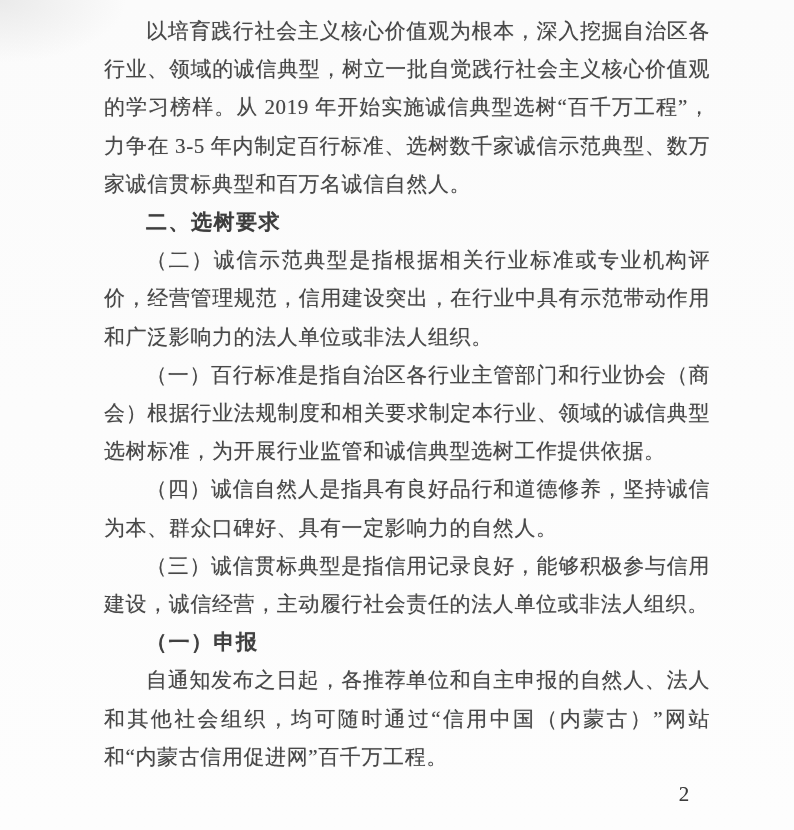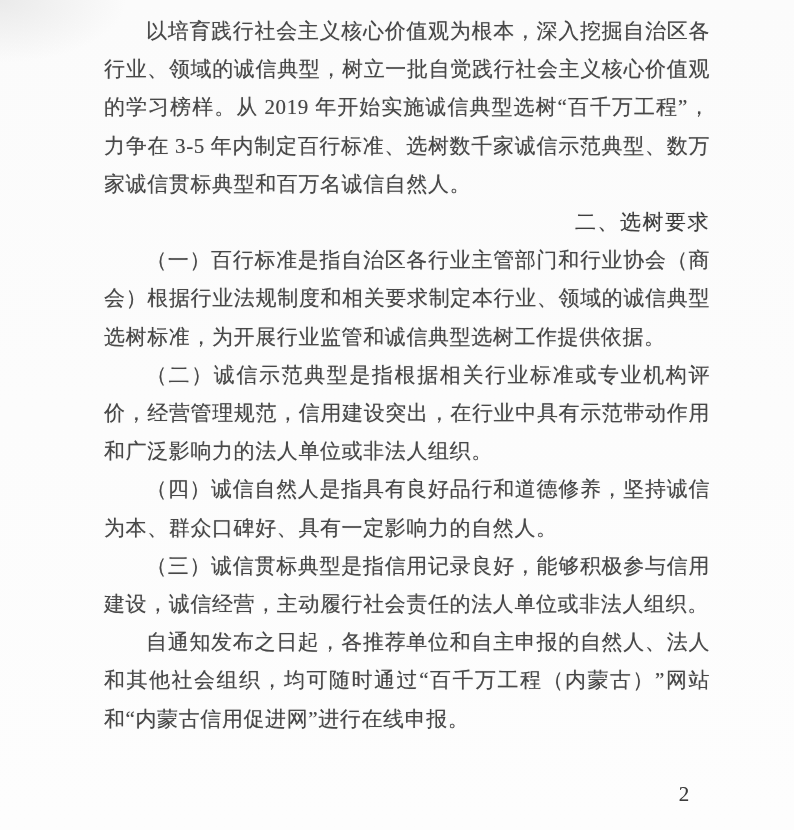--- a/index.html
+++ b/index.html
@@ -33,23 +33,23 @@
     margin: 0;
     font-size: 21px;
     line-height: 38.2px;
     letter-spacing: 0.6px;
     text-align: justify;
     text-indent: 2em;
     text-shadow: 0 0 0.7px rgba(72,72,72,0.55);
   }
   .content p.heading {
     font-family: "Liberation Sans", "DejaVu Sans", sans-serif;
-    font-weight: normal;
+    font-weight: bold;
     color: #3d3d3d;
-    text-align: right;
+    text-align: left;
     letter-spacing: 1.5px;
   }
   .content p.subheading {
     font-weight: bold;
     color: #404040;
     text-align: left;
     letter-spacing: 1.5px;
   }
   .page-number {
     position: absolute;
@@ -63,20 +63,21 @@
     text-shadow: 0 0 0.5px rgba(60,60,60,0.5);
   }
 </style>
 </head>
 <body>
 
 <div class="page">
   <div class="content">
       <p class="body">以培育践行社会主义核心价值观为根本，深入挖掘自治区各行业、领域的诚信典型，树立一批自觉践行社会主义核心价值观的学习榜样。从 2019 年开始实施诚信典型选树“百千万工程”，力争在 3-5 年内制定百行标准、选树数千家诚信示范典型、数万家诚信贯标典型和百万名诚信自然人。</p>
       <p class="heading">二、选树要求</p>
+      <p class="body">（二）诚信示范典型是指根据相关行业标准或专业机构评价，经营管理规范，信用建设突出，在行业中具有示范带动作用和广泛影响力的法人单位或非法人组织。</p>
       <p class="body">（一）百行标准是指自治区各行业主管部门和行业协会（商会）根据行业法规制度和相关要求制定本行业、领域的诚信典型选树标准，为开展行业监管和诚信典型选树工作提供依据。</p>
-      <p class="body">（二）诚信示范典型是指根据相关行业标准或专业机构评价，经营管理规范，信用建设突出，在行业中具有示范带动作用和广泛影响力的法人单位或非法人组织。</p>
       <p class="body">（四）诚信自然人是指具有良好品行和道德修养，坚持诚信为本、群众口碑好、具有一定影响力的自然人。</p>
       <p class="body">（三）诚信贯标典型是指信用记录良好，能够积极参与信用建设，诚信经营，主动履行社会责任的法人单位或非法人组织。</p>
-      <p class="body">自通知发布之日起，各推荐单位和自主申报的自然人、法人和其他社会组织，均可随时通过“百千万工程（内蒙古）”网站和“内蒙古信用促进网”进行在线申报。</p>
+      <p class="subheading">（一）申报</p>
+      <p class="body">自通知发布之日起，各推荐单位和自主申报的自然人、法人和其他社会组织，均可随时通过“信用中国（内蒙古）”网站和“内蒙古信用促进网”百千万工程。</p>
     </div>
   <div class="page-number">2</div>
 </div>
 
 </body></html>

